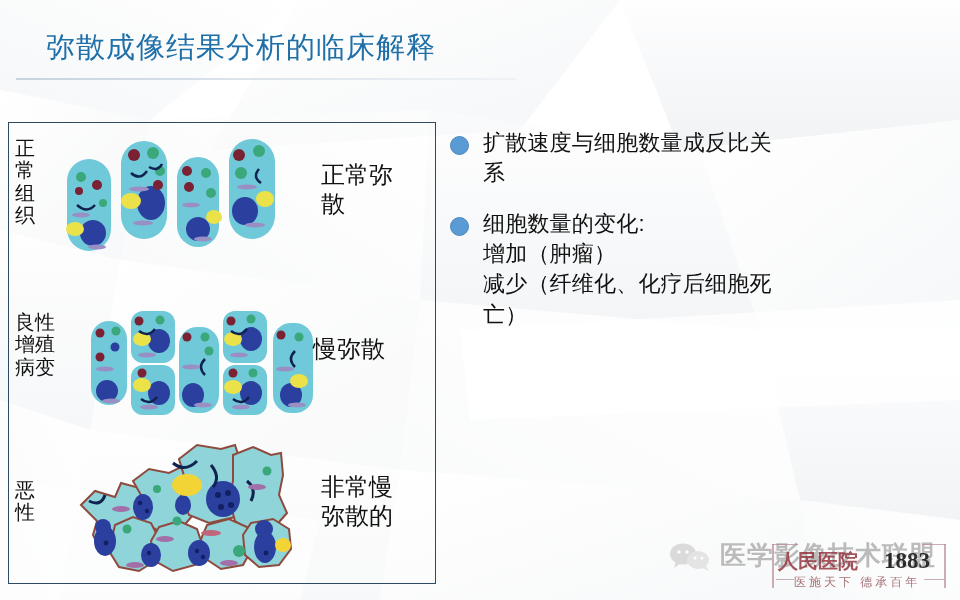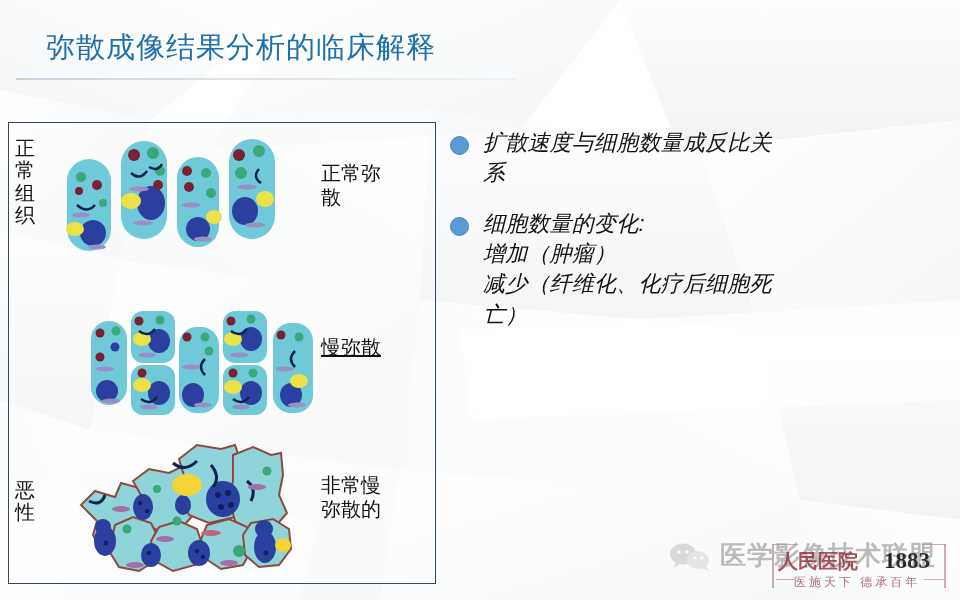--- a/index.html
+++ b/index.html
@@ -31,36 +31,36 @@
     position:absolute;left:8px;top:122px;width:428px;height:462px;
     border:1.5px solid #2e4a63;background:rgba(255,255,255,0.16);
     box-sizing:border-box;z-index:2;
   }
   .row{position:absolute;left:0;width:428px;}
   .row-label-left{
     position:absolute;font-size:20px;color:#111;line-height:1.12;
     letter-spacing:0px;white-space:pre-line;text-align:left;
   }
   .row-label-right{
-    position:absolute;font-size:20px;color:#111;line-height:1.2;
+    position:absolute;font-size:24px;color:#111;line-height:1.2;
     white-space:pre-line;text-align:left;
   }
   .art{position:absolute;}
   .art svg{display:block;}
 
   
   #bullets{position:absolute;left:450px;top:128px;width:500px;z-index:3;}
   .bullet{position:relative;display:flex;align-items:flex-start;margin-bottom:31px;}
   .bullet-dot{
     flex:0 0 auto;width:17px;height:17px;border-radius:50%;
     background:#5b9bd5;border:1px solid #4a86bd;margin-top:8px;margin-right:14px;
   }
   .bullet-text{
     flex:1 1 auto;font-size:22px;line-height:1.38;color:#111;
-    white-space:pre-line;letter-spacing:0.2px;font-style:italic;
+    white-space:pre-line;letter-spacing:0.2px;
   }
   .b1{margin-bottom:20px;}
   .b2{margin-bottom:22px;}
 
   
   #watermark{
     position:absolute;right:6px;bottom:4px;width:290px;height:66px;z-index:4;
     opacity:.95;
   }
   #wm-wechat{position:absolute;left:4px;top:12px;width:44px;height:30px;}
@@ -193,20 +193,23 @@
           </g>
         </g>
       </svg>
     </div>
 
     <div class="row-label-right" style="left:312px;top:38px;">正常弥
 散</div>
   </div>
 
   <div class="row" style="top:168px;height:150px;">
+    <div class="row-label-left" style="left:6px;top:20px;">良性
+增殖
+病变</div>
 
     <div class="art" style="left:78px;top:16px;">
       <svg width="232" height="112" viewBox="0 0 232 112" xmlns="http://www.w3.org/2000/svg">
         <g>
           <g>
               <rect x="4" y="14" width="36" height="84" rx="18" fill="#6fc9d8"></rect>
              <ellipse cx="20" cy="84" rx="11" ry="11" fill="#2b3f9e"></ellipse>
              <circle cx="13" cy="26" r="4.5" fill="#7a2233"></circle>
               <circle cx="29" cy="24" r="4.5" fill="#3aa87a"></circle>
              <circle cx="28" cy="40" r="4.5" fill="#2b3f9e"></circle>
@@ -266,21 +269,21 @@
              <circle cx="194" cy="28" r="4.5" fill="#7a2233"></circle>
               <circle cx="212" cy="30" r="4.5" fill="#3aa87a"></circle>
              <path d="M208 44 q-8 8 0 16" stroke="#10224f" stroke-width="2.5" fill="none"></path>
              <ellipse cx="198" cy="62" rx="9" ry="2.4" fill="#9a8fc4"></ellipse>
              <ellipse cx="210" cy="98" rx="9" ry="2.4" fill="#9a8fc4"></ellipse>
             </g>
         </g>
       </svg>
     </div>
 
-    <div class="row-label-right" style="left:312px;top:44px;text-decoration:underline;">慢弥散</div>
+    <div class="row-label-right" style="left:304px;top:44px;">慢弥散</div>
   </div>
 
   <div class="row" style="top:306px;height:156px;">
     <div class="row-label-left" style="left:6px;top:50px;">恶
 性</div>
 
     <div class="art" style="left:52px;top:0px;">
       <svg width="258" height="152" viewBox="0 0 258 152" xmlns="http://www.w3.org/2000/svg">
         <g stroke="#8e4a3e" stroke-width="2" fill="#8fd4d8">
           <path d="M20 76 l14 -14 l20 6 l6 -14 l22 6 l10 -8 l4 20 l-6 18 l8 16 l-10 18 l-18 4 l-14 -10 l-16 4 l-8 -16 l4 -14 z"></path>

